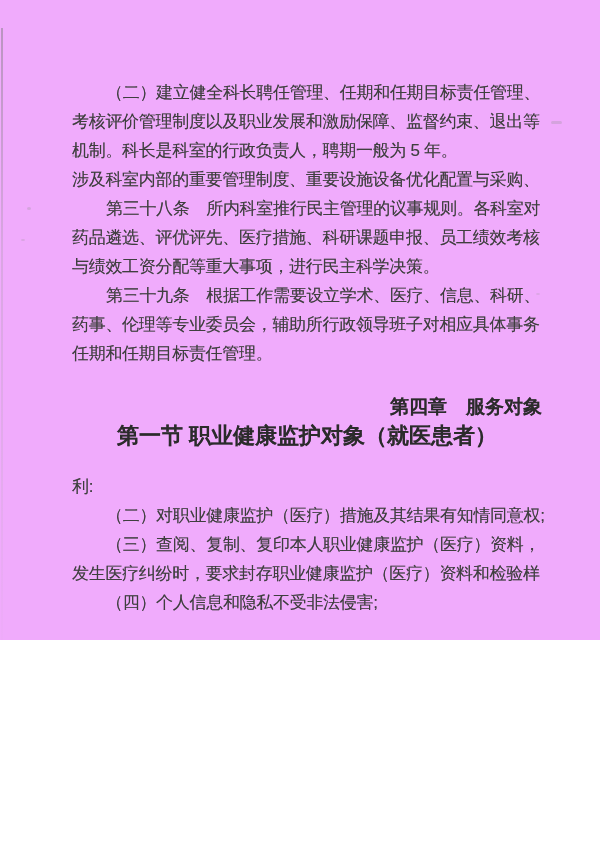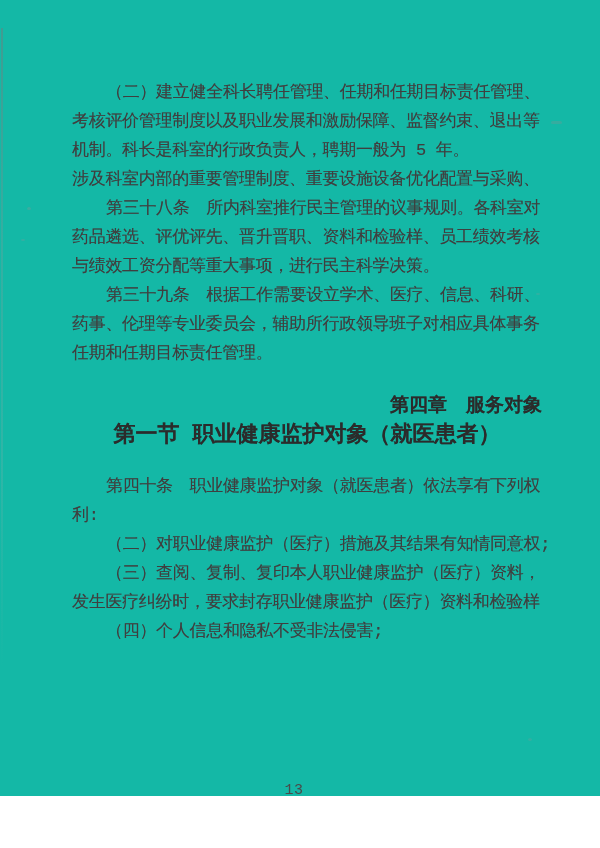--- a/index.html
+++ b/index.html
@@ -3,24 +3,24 @@
 <meta charset="utf-8">
 <style>
   html, body {
     margin: 0;
     padding: 0;
     background: #ffffff;
   }
   .page {
     position: relative;
     width: 600px;
-    height: 796px;
-    background: #14b8a6;
+    height: 640px;
+    background: #f0abfc;
     overflow: hidden;
-    font-family: Liberation Mono, monospace;
+    font-family: Liberation Sans, sans-serif;
   }
   
   .text-block {
     position: absolute;
     left: 72px;
     top: 78px;
     width: 470px;
     color: #3f3f3f;
     font-size: 17px;
     text-shadow: 0 0 0.6px rgba(70,70,70,0.55);
@@ -99,36 +99,35 @@
 
   <div class="text-block">
       <div class="para para-body">
         <div class="line indent">（二）建立健全科长聘任管理、任期和任期目标责任管理、</div>
         <div class="line">考核评价管理制度以及职业发展和激励保障、监督约束、退出等</div>
         <div class="line">机制。科长是科室的行政负责人，聘期一般为 5 年。</div>
       </div>
       <div class="para para-body">
         <div class="line">涉及科室内部的重要管理制度、重要设施设备优化配置与采购、</div>
         <div class="line indent">第三十八条　所内科室推行民主管理的议事规则。各科室对</div>
-        <div class="line">药品遴选、评优评先、晋升晋职、资料和检验样、员工绩效考核</div>
+        <div class="line">药品遴选、评优评先、医疗措施、科研课题申报、员工绩效考核</div>
         <div class="line">与绩效工资分配等重大事项，进行民主科学决策。</div>
       </div>
       <div class="para para-body">
         <div class="line indent">第三十九条　根据工作需要设立学术、医疗、信息、科研、</div>
         <div class="line">药事、伦理等专业委员会，辅助所行政领导班子对相应具体事务</div>
         <div class="line">任期和任期目标责任管理。</div>
       </div>
       <div class="para para-chapter">
         <div class="line">第四章　服务对象</div>
       </div>
       <div class="para para-section">
         <div class="line">第一节 职业健康监护对象（就医患者）</div>
       </div>
       <div class="para para-body" style="margin-top: 22px;">
-        <div class="line indent">第四十条　职业健康监护对象（就医患者）依法享有下列权</div>
         <div class="line">利:</div>
       </div>
       <div class="para para-body">
         <div class="line indent">（二）对职业健康监护（医疗）措施及其结果有知情同意权;</div>
       </div>
       <div class="para para-body">
         <div class="line indent">（三）查阅、复制、复印本人职业健康监护（医疗）资料，</div>
         <div class="line">发生医疗纠纷时，要求封存职业健康监护（医疗）资料和检验样</div>
       </div>
       <div class="para para-body">

